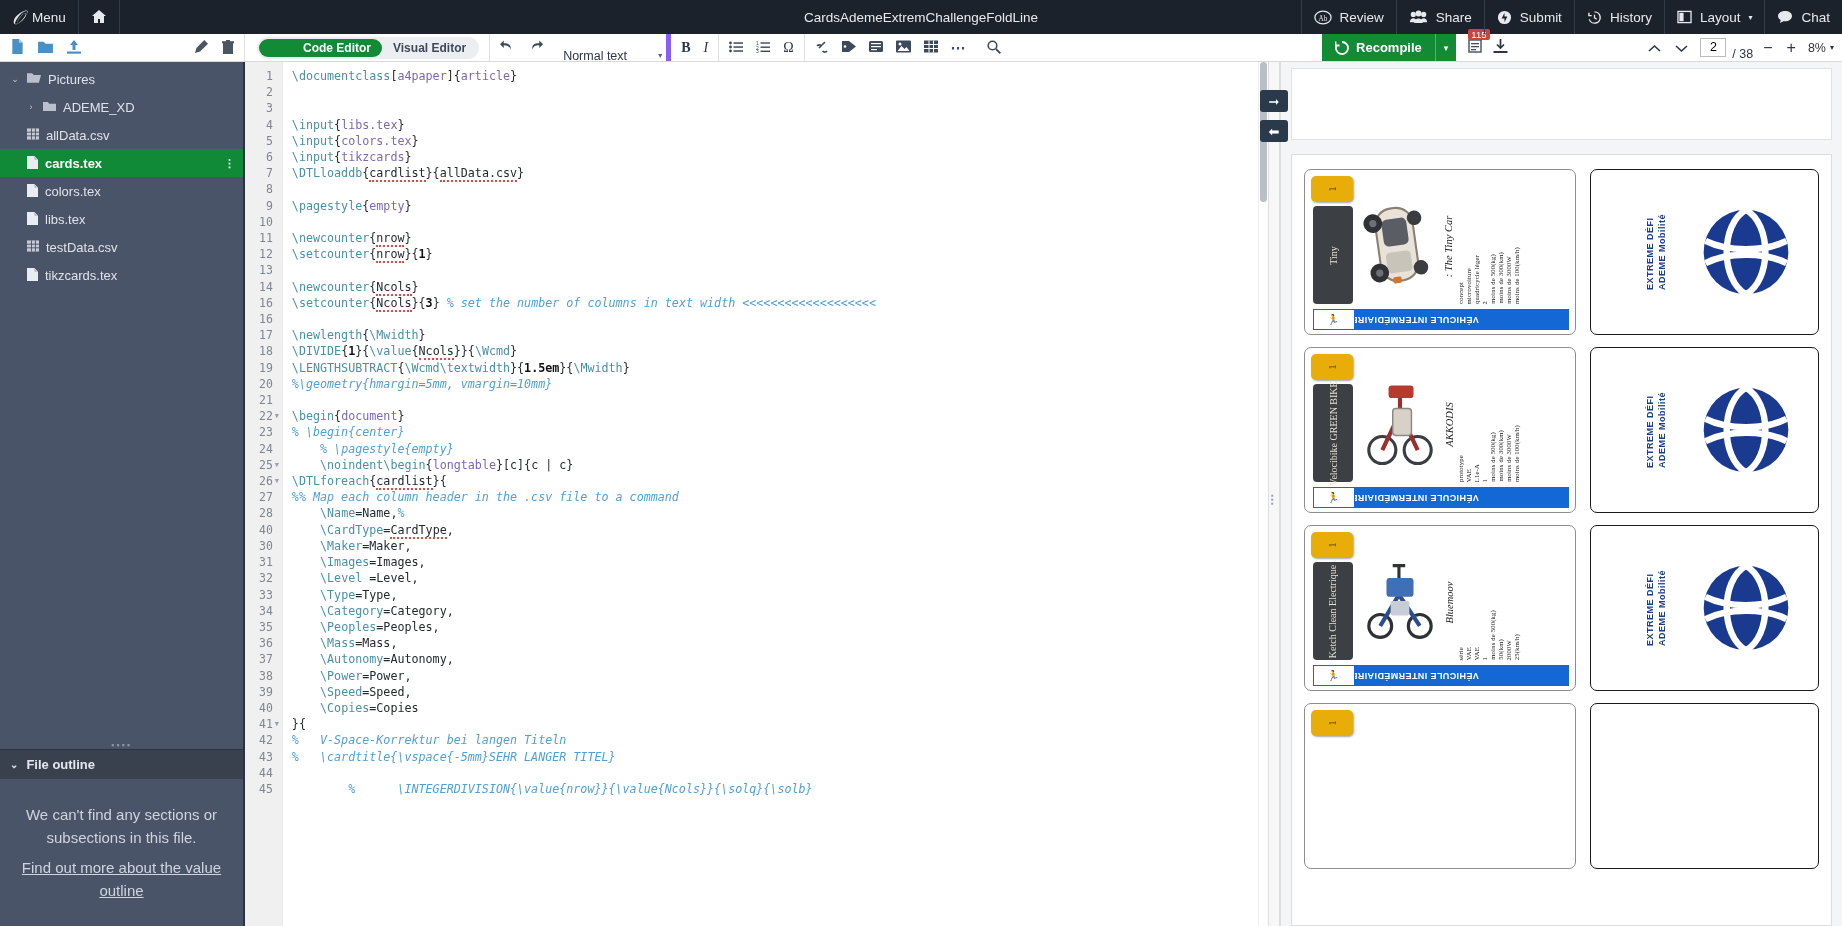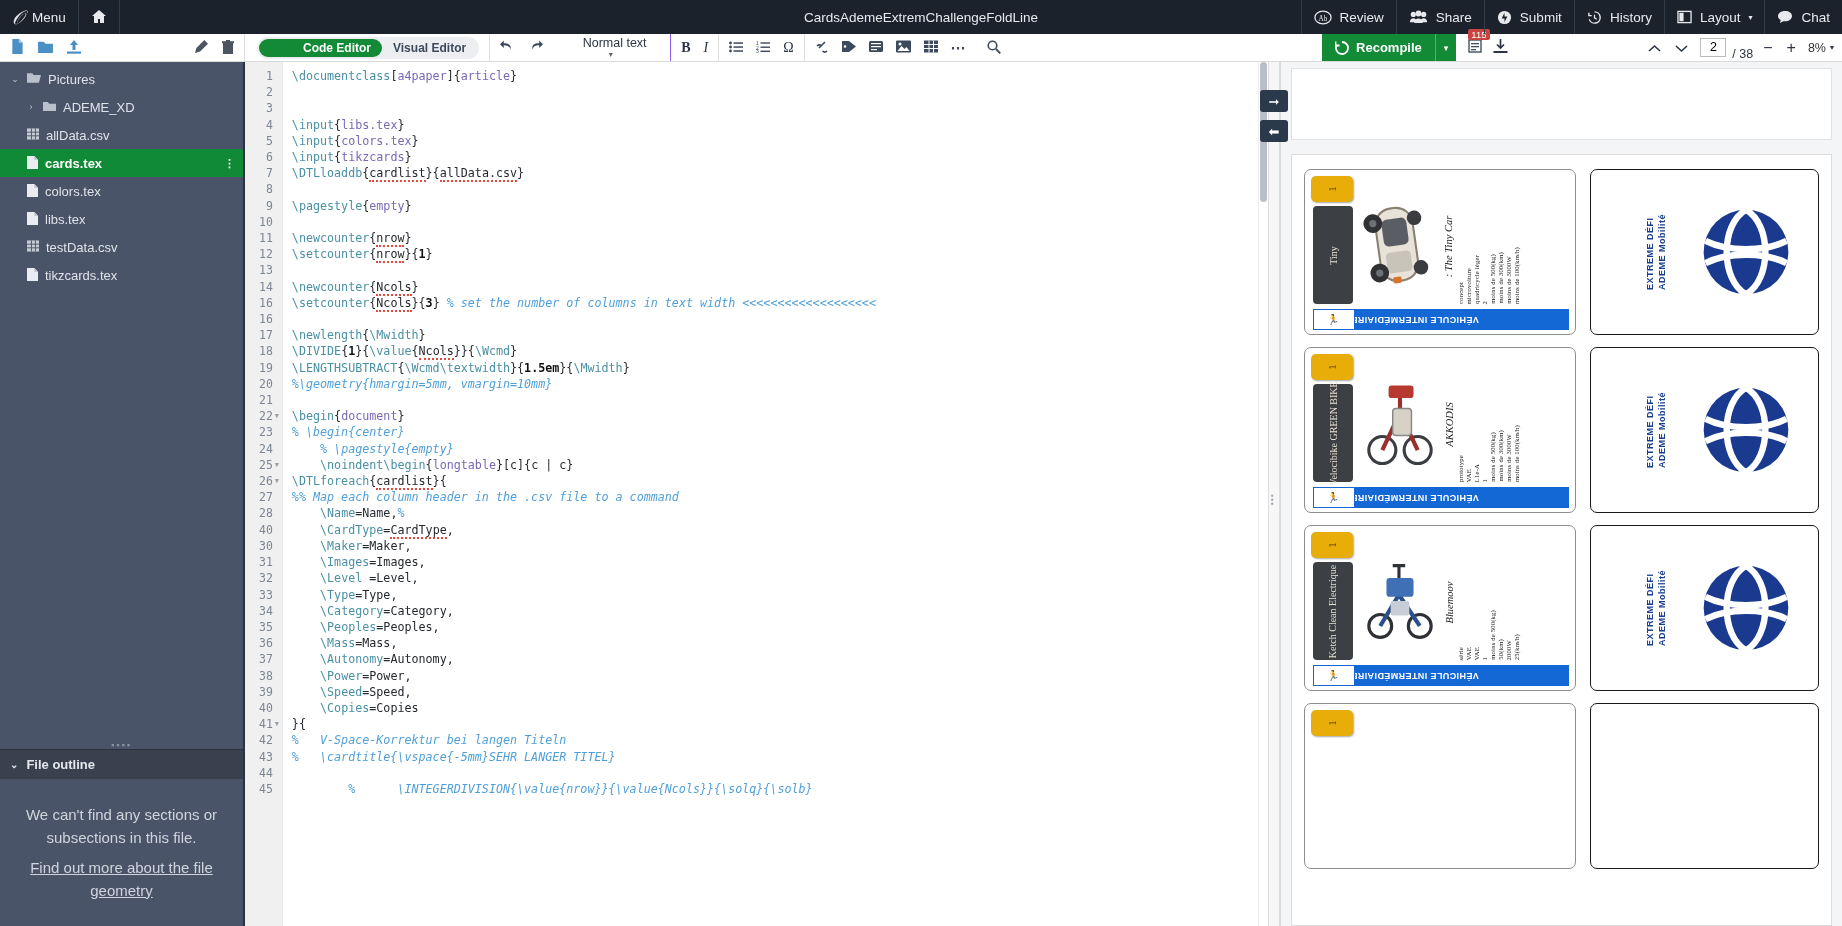--- a/index.html
+++ b/index.html
@@ -44,22 +44,22 @@
     display: inline-flex; background: #eceef1; border-radius: 14px; padding: 2px;
     font-size: 12px; font-weight: bold; margin-right: 10px;
   }
   .seg span { padding: 2px 11px; border-radius: 12px; cursor: pointer; color: #3d4a5c; }
   .seg span.active { background: #138a36; color: #fff; padding-left: 44px; }
   .tbgroup { display: flex; align-items: center; gap: 13px; padding: 0 10px;
              border-left: 1px solid #e0e0e0; height: 100%; }
   .tbgroup.nb { border-left: none; }
   .fmt-select {
     display: inline-flex; align-items: center; justify-content: space-between;
-    width: 118px; font-size: 12.5px; color: #2c3645; padding: 2px 4px 2px 2px;
-    cursor: pointer; border-right: 1px solid #8b5cf6; height: 100%; flex-direction: column;
+    width: 118px; font-size: 12.5px; color: #2c3645; padding: 18px 4px 2px 2px;
+    cursor: pointer; border-right: 5px solid #8b5cf6; height: 100%;
   }
   .tb-right { display: flex; align-items: center; height: 100%; }
   .recompile {
     background: #138a36; color: #fff; font-size: 13px; font-weight: bold;
     display: flex; align-items: center; gap: 7px; height: 100%;
     padding: 0 13px; cursor: pointer;
   }
   .recompile-caret { background: #138a36; color: #fff; display: flex; align-items: center;
     padding: 0 8px; height: 100%; border-left: 1px solid rgba(255,255,255,.3); cursor: pointer; font-size: 9px;}
   .errbadge-wrap { position: relative; margin-left: 12px; cursor: pointer; }
@@ -526,21 +526,21 @@
       </div>
     <div class="tree-spacer"></div>
     <div class="drag-handle">▪▪▪▪</div>
     <div class="outline-hdr">
       <span style="font-size:10px">⌄</span>
       <span>File outline</span>
     </div>
     <div class="outline-body">
       <div>We can't find any sections or</div>
       <div>subsections in this file.</div>
-      <a href="#">Find out more about the file geometry</a>
+      <a href="#">Find out more about the value outline</a>
     </div>
   </div>
 
   <div class="editor-wrap">
     <div class="editor">
       <div class="gutter">
           <div>1</div>
           <div>2</div>
           <div>3</div>
           <div>4</div>

